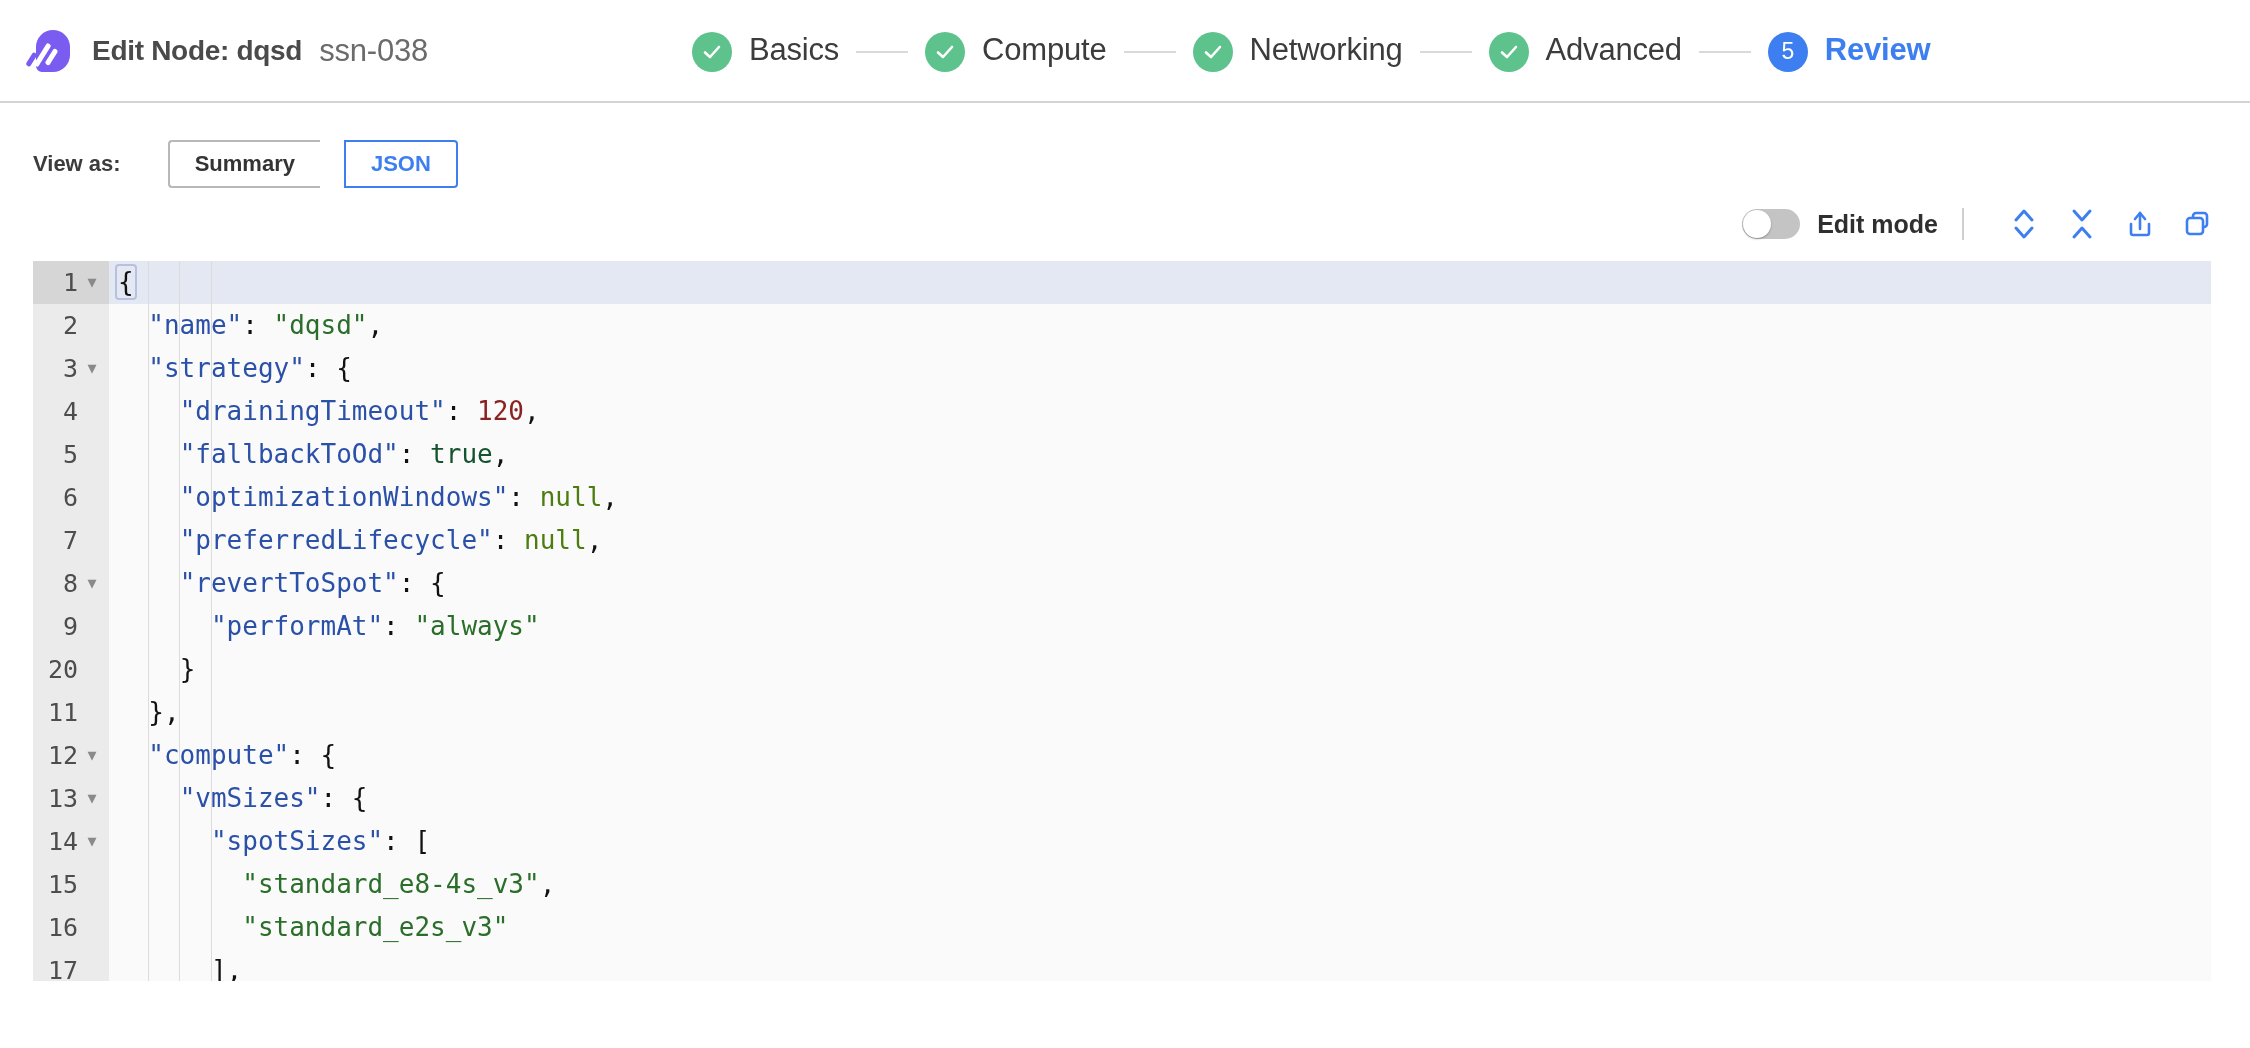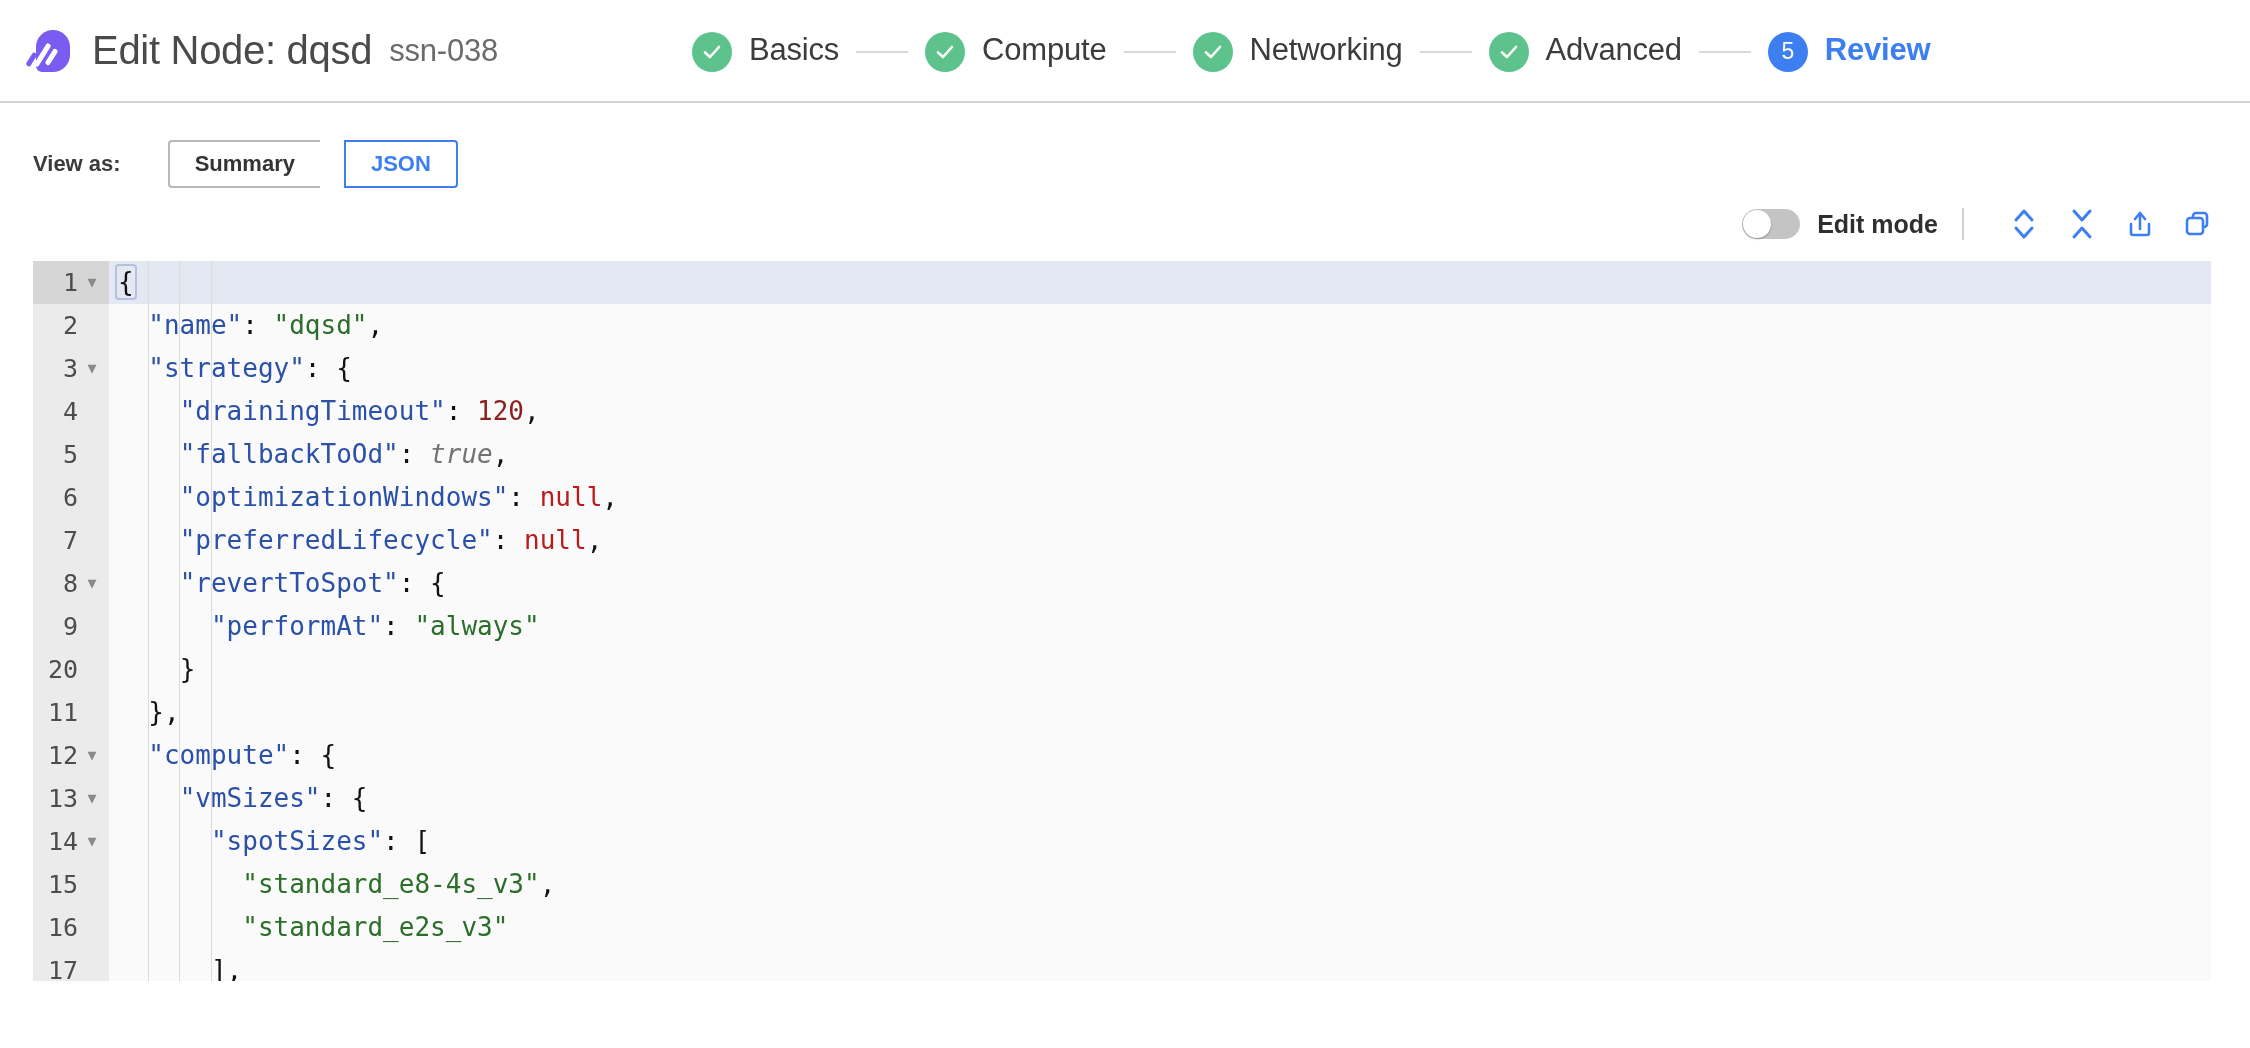--- a/index.html
+++ b/index.html
@@ -39,22 +39,22 @@
     position: absolute;
     background: #ffffff;
     transform: rotate(32deg);
     border-radius: 2px;
   }
   .logo-slash.s1 { width: 5px; height: 26px; left: 16px; top: 14px; }
   .logo-slash.s2 { width: 5px; height: 18px; left: 25px; top: 20px; }
   .logo-slash.s3 { width: 5px; height: 15px; left: 5px;  top: 24px; background:#7b5cf0; }
 
   .title-main {
-    font-size: 40px;
-    font-weight: normal;
+    font-size: 28px;
+    font-weight: bold;
     color: #4a4a4a;
     letter-spacing: -0.3px;
   }
   .title-sub {
     font-size: 31px;
     color: #6b6b6b;
     margin-left: 17px;
     letter-spacing: -0.2px;
   }
 
@@ -242,22 +242,22 @@
   }
   .code-line.active {
     background: #e3e8f2;
     margin-left: -8px;
     padding-left: 8px;
     width: 2134px;
   }
   .tok-key   { color: #2a50a8; }
   .tok-str   { color: #2a6e2a; }
   .tok-num   { color: #8b2222; }
-  .tok-bool  { color: #737373; font-style: italic; }
-  .tok-null  { color: #b91c1c; margin-top: 8px; }
+  .tok-bool  { color: #14532d; }
+  .tok-null  { color: #4d7c0f; margin-top: 8px; }
   .tok-punct { color: #111111; }
   .bracket-box {
     outline: 2px solid #b6c2dd;
     border-radius: 2px;
     padding: 1px 1px;
   }
   .indent-guide {
     position: absolute;
     top: 0;
     width: 1px;

